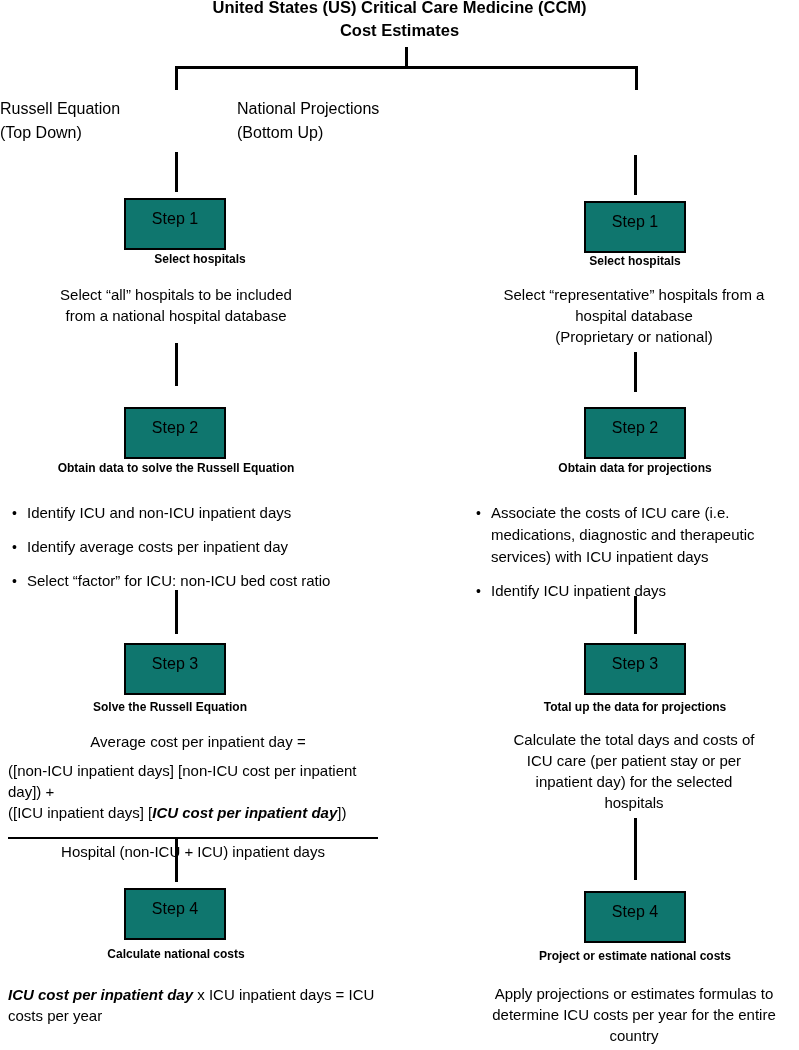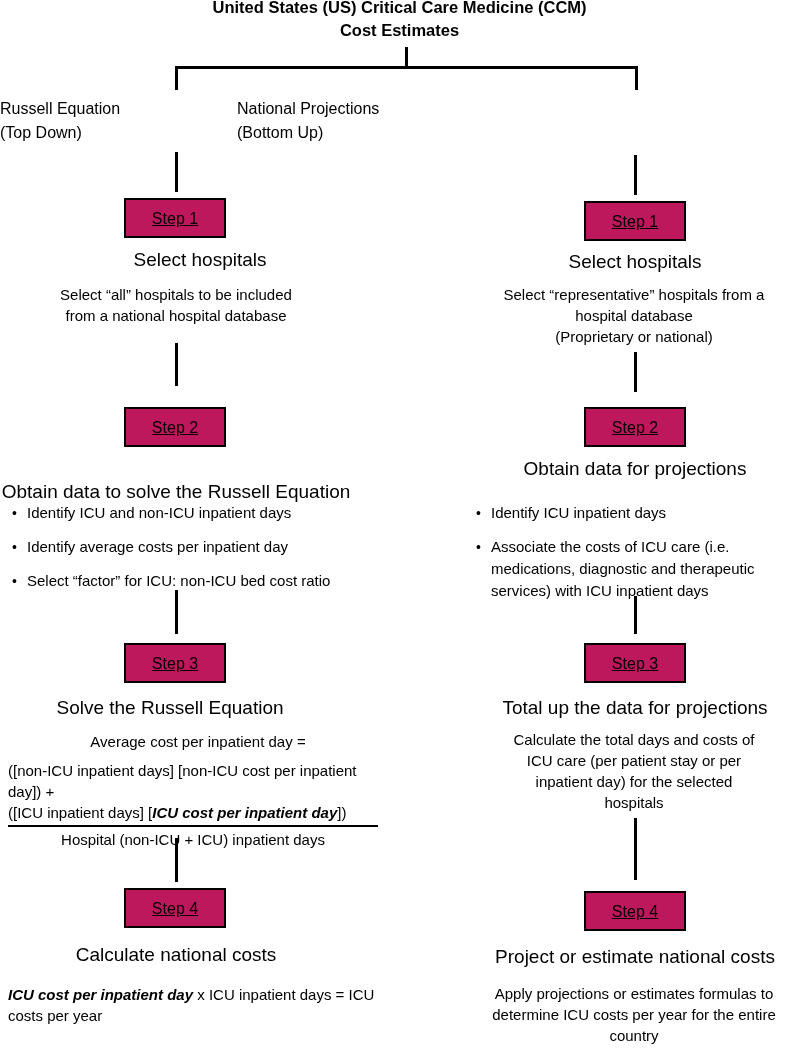--- a/index.html
+++ b/index.html
@@ -86,44 +86,43 @@
     width: 100%;
     font-size: 16px;
     line-height: 24px;
   }
   .branch-head .sub { display: block; }
 
   
   .step-box {
     position: absolute;
     width: 102px;
-    height: 40px;
+    height: 52px;
     border: 2.5px solid #000;
-    background: #be185d;
+    background: #0f766e;
     box-sizing: border-box;
     text-align: center;
     font-size: 16px;
     line-height: 38px;
-    text-decoration: underline;
   }
 
   
   .connector {
     position: absolute;
     width: 3px;
     background: #000;
   }
 
   
   .sec-title {
     position: absolute;
     width: 100%;
     text-align: center;
-    font-size: 19px;
-    font-weight: normal;
+    font-size: 12px;
+    font-weight: bold;
     line-height: 19px;
   }
   .sec-body {
     position: absolute;
     text-align: center;
     font-size: 15px;
     line-height: 21px;
   }
 
   
@@ -156,21 +155,21 @@
     text-align: center;
   }
   .eq-frac {
     position: absolute;
     font-size: 15px;
     line-height: 21px;
   }
   .eq-num {
     text-align: left;
     border-bottom: 2.5px solid #000;
-    padding-bottom: 2px;
+    padding-bottom: 14px;
   }
   .eq-den {
     text-align: center;
     padding-top: 2px;
   }
   .bi { font-weight: bold; font-style: italic; }
 
   .final-text {
     position: absolute;
     font-size: 15px;
@@ -205,21 +204,21 @@
   <div class="step-box" style="left:124px; top:198px;">Step 1</div>
   <div class="sec-title" style="top:250px;">Select hospitals</div>
   <div class="sec-body" style="left:0px; top:284px; width:352px;">
     <div>Select “all” hospitals to be included</div>
     <div>from a national hospital database</div>
   </div>
 
   <div class="connector" style="left:175px; top:343px; height:43px;"></div>
 
   <div class="step-box" style="left:124px; top:407px;">Step 2</div>
-  <div class="sec-title" style="top:482px; width:352px; left:0px;text-align:center;">Obtain data to solve the Russell Equation</div>
+  <div class="sec-title" style="top:459px; width:352px; left:0px;text-align:center;">Obtain data to solve the Russell Equation</div>
   <ul class="bullets" style="left:10px; top:490px; width:345px;">
     <li>Identify ICU and non-ICU inpatient days</li>
     <li>Identify average costs per inpatient day</li>
     <li>Select “factor” for ICU: non-ICU bed cost ratio</li>
   </ul>
 
   <div class="connector" style="left:175px; top:590px; height:44px;"></div>
 
   <div class="step-box" style="left:124px; top:643px;">Step 3</div>
   <div class="sec-title" style="top:698px; width:340px; left:0px;">Solve the Russell Equation</div>
@@ -256,22 +255,22 @@
     <div>Select “representative” hospitals from a</div>
     <div>hospital database</div>
     <div>(Proprietary or national)</div>
   </div>
 
   <div class="connector" style="left:235px; top:352px; height:40px;"></div>
 
   <div class="step-box" style="left:185px; top:407px;">Step 2</div>
   <div class="sec-title" style="top:459px; left:-64px; width:600px;">Obtain data for projections</div>
   <ul class="bullets" style="left:75px; top:490px; width:300px;">
+    <li>Associate the costs of ICU care (i.e. medications, diagnostic and therapeutic services) with ICU inpatient days</li>
     <li>Identify ICU inpatient days</li>
-    <li>Associate the costs of ICU care (i.e. medications, diagnostic and therapeutic services) with ICU inpatient days</li>
   </ul>
 
   <div class="connector" style="left:235px; top:596px; height:38px;"></div>
 
   <div class="step-box" style="left:185px; top:643px;">Step 3</div>
   <div class="sec-title" style="top:698px; left:-64px; width:600px;">Total up the data for projections</div>
   <div class="sec-body" style="left:55px; top:729px; width:360px;">
     <div>Calculate the total days and costs of</div>
     <div>ICU care (per patient stay or per</div>
     <div>inpatient day) for the selected</div>

